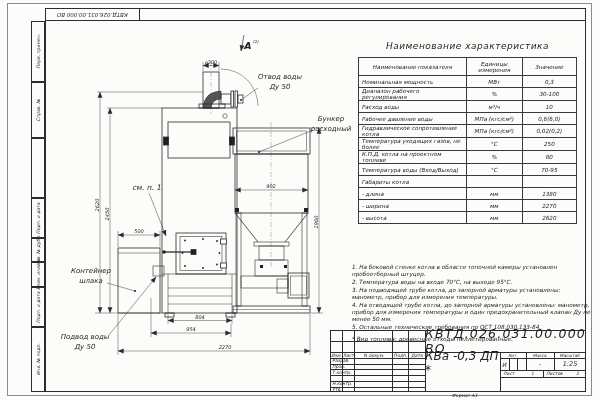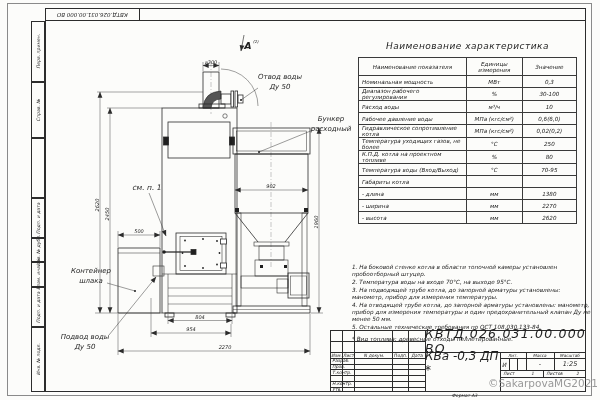--- a/index.html
+++ b/index.html
@@ -358,14 +358,13 @@
   <div class="abs tbtext" style="left:500px;top:377px;width:86px;height:15px;margin-top:28px;">
     <span class="logo-bars"></span>
     <span class="kvzr">KVZR</span>
     <span class="kvzr-sub">
       <span>КОТЕЛЬНЫЙ</span><br>
       <span>ЗАВОД РЭП</span>
     </span>
   </div>
 
   <div class="abs fmt">Формат А3</div>
-  <div class="abs watermark">©SakarpovaMG2021</div>
 </div>
 
 </body></html>

